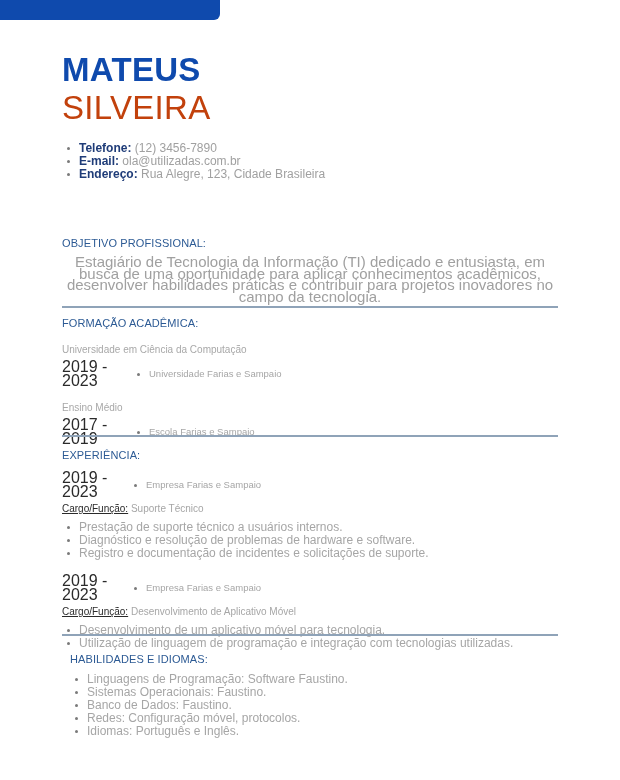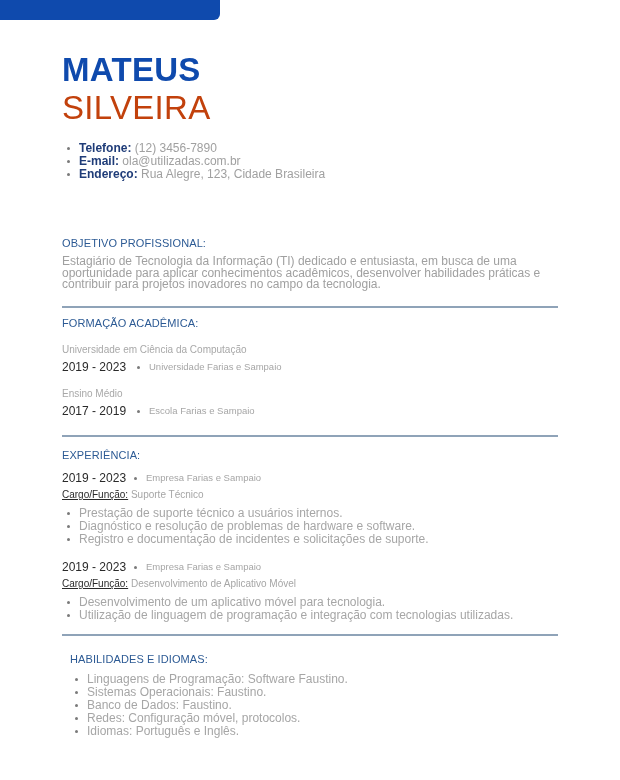--- a/index.html
+++ b/index.html
@@ -36,28 +36,28 @@
     .contact .lbl { color: #1f3c78; font-weight: bold; }
     .contact .val { color: #a0a0a0; }
 
     .section-title {
       font-size: 11px; color: #2c5a94; letter-spacing: 0.1px; line-height: 15px;
     }
     .divider { height: 2px; background: #8fa3b8; width: 496px; }
 
     .sec-obj { position: absolute; top: 184px; left: 0; }
     .obj-text {
-      margin-top: 5px; font-size: 12px; line-height: 11.5px; color: #a0a0a0; width: 496px;
+      margin-top: 5px; font-size: 15px; line-height: 11.5px; color: #a0a0a0; width: 496px; text-align: center;
     }
     .div1 { position: absolute; top: 254px; left: 0; }
 
     .sec-edu { position: absolute; top: 264px; left: 0; width: 496px; }
     .edu-degree { font-size: 10px; color: #a8a8a8; line-height: 13px; }
     .edu-row { display: flex; align-items: center; margin-top: 4px; line-height: 14px; }
-    .years { font-size: 12px; color: #2a2a2a; width: 75px; }
+    .years { font-size: 16px; color: #2a2a2a; width: 75px; }
     .inst { position: relative; padding-left: 12px; font-size: 9.5px; color: #a6a6a6; }
     .inst::before {
       content: ""; position: absolute; left: 0; top: 6px; width: 3px; height: 3px;
       border-radius: 50%; background: #7a7a7a;
     }
     .edu1 { margin-top: 12px; }
     .edu2 { margin-top: 13px; }
     .div2 { position: absolute; top: 383px; left: 0; }
 
     .sec-exp { position: absolute; top: 396px; left: 0; width: 496px; }

